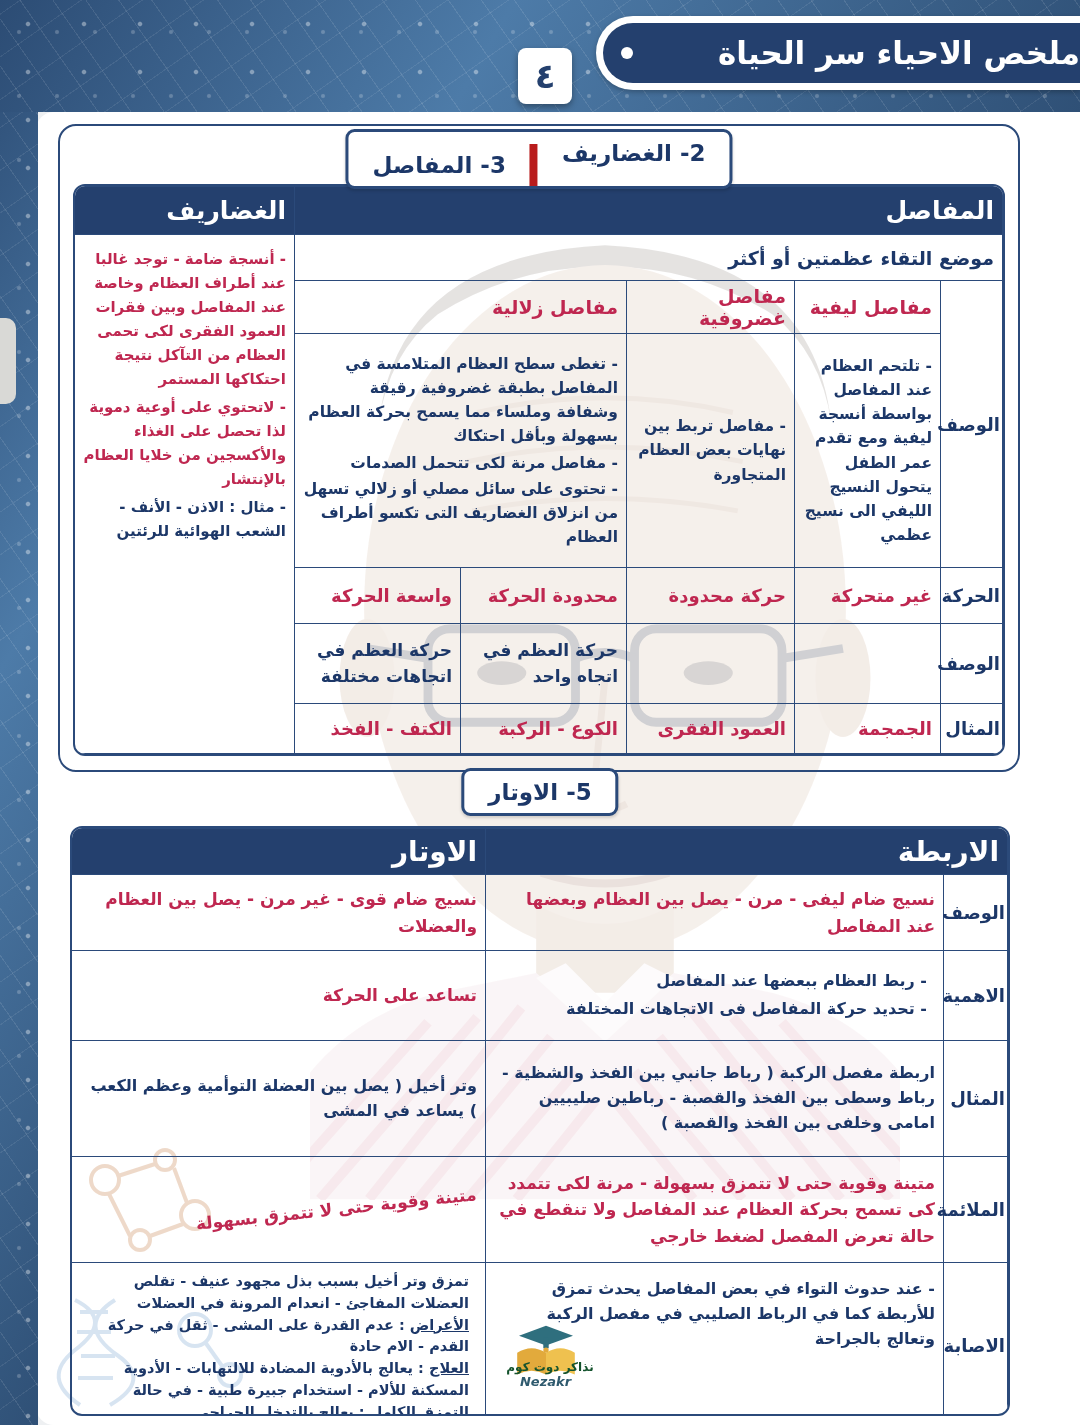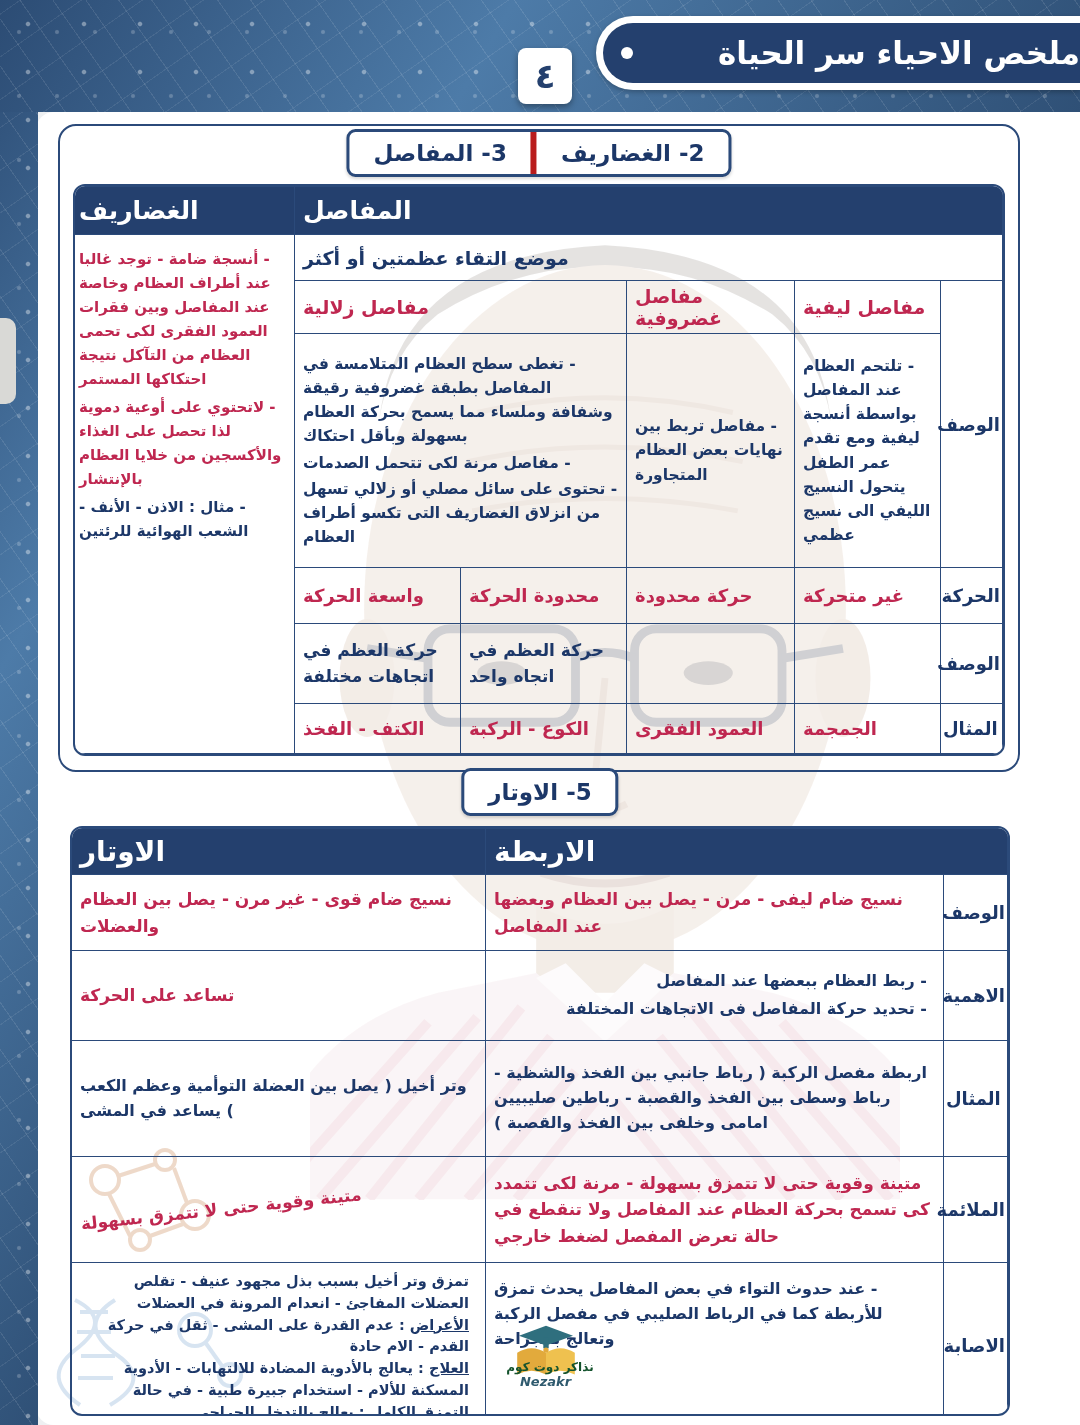--- a/index.html
+++ b/index.html
@@ -56,38 +56,38 @@
   .nz-icon{ width:72px; height:58px; display:block; margin:0 auto; }
   .nz-ar{ color:#14532d; font-size:12px; font-weight:bold; margin-top:-20px;margin-left:9px; }
   .nz-en{ color:#2f5a6e; font-size:13px; font-weight:bold; font-style:italic; }
 
   
   .badge{
     position:absolute; left:50%; transform:translateX(-50%); display:flex; background:#fff;
     border:3px solid #2b4a7a; border-radius:9px; z-index:3; box-shadow:0 2px 3px rgba(0,0,0,.15);
   }
   .badge-cell{ padding:8px 24px; font-size:23px; font-weight:bold; color:#1c3768; white-space:nowrap; }
-  .badge-cell + .badge-cell{ border-right:6px solid #b91c1c; }
+  .badge-cell + .badge-cell{ border-right:8px solid #b91c1c;margin-top:12px; }
 
   
   .section1-box{
     position:absolute; left:58px; top:124px; width:962px; height:648px;
     border:2px solid #2b4a7a; border-radius:18px; background:transparent; z-index:2;
   }
   .badge1{ top:3px; }
   .badge2{ top:768px; }
 
   .tbl-wrap{
     border:2px solid #2b4a7a; border-radius:12px; overflow:hidden; background:transparent;
   }
   .t1-wrap{ position:absolute; left:13px; right:13px; top:58px; bottom:14px; }
   .t2-wrap{ position:absolute; left:70px; top:826px; width:940px; height:590px; z-index:2; }
 
   table{ width:100%; height:100%; border-collapse:collapse; table-layout:fixed; background:transparent; }
-  th,td{ border:1.5px solid #2b4a7a; text-align:left; vertical-align:middle; padding:4px 8px; }
+  th,td{ border:1.5px solid #2b4a7a; text-align:right; vertical-align:middle; padding:4px 8px; }
   th{ background:#24406e; color:#ffffff; font-size:25px; font-weight:bold; height:48px; }
 
   .navy{ color:#1c3768; }
   .red{ color:#bf2750; }
 
   .lbl{ color:#1c3768; font-size:18px; font-weight:bold; padding:2px 2px; }
   .intro{ color:#1c3768; font-size:19px; font-weight:bold; }
   .tname{ color:#bf2750; font-size:19px; font-weight:bold; }
   .desc{ color:#1c3768; font-size:15.5px; font-weight:bold; line-height:1.55; }
   .desc div{ margin:2px 0; }

